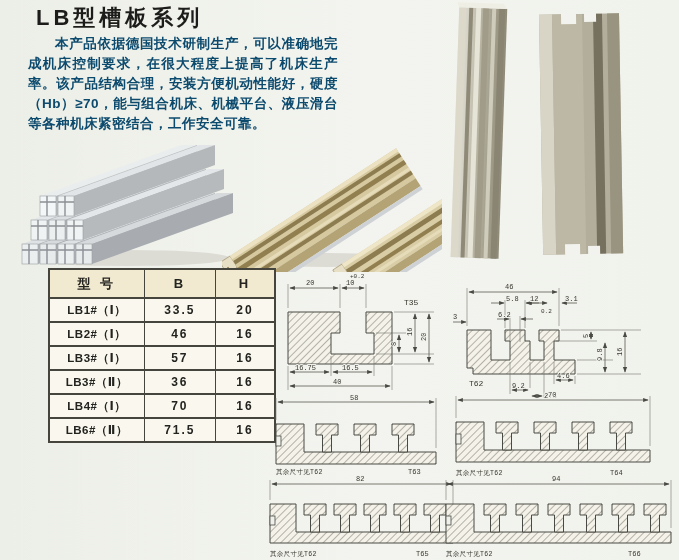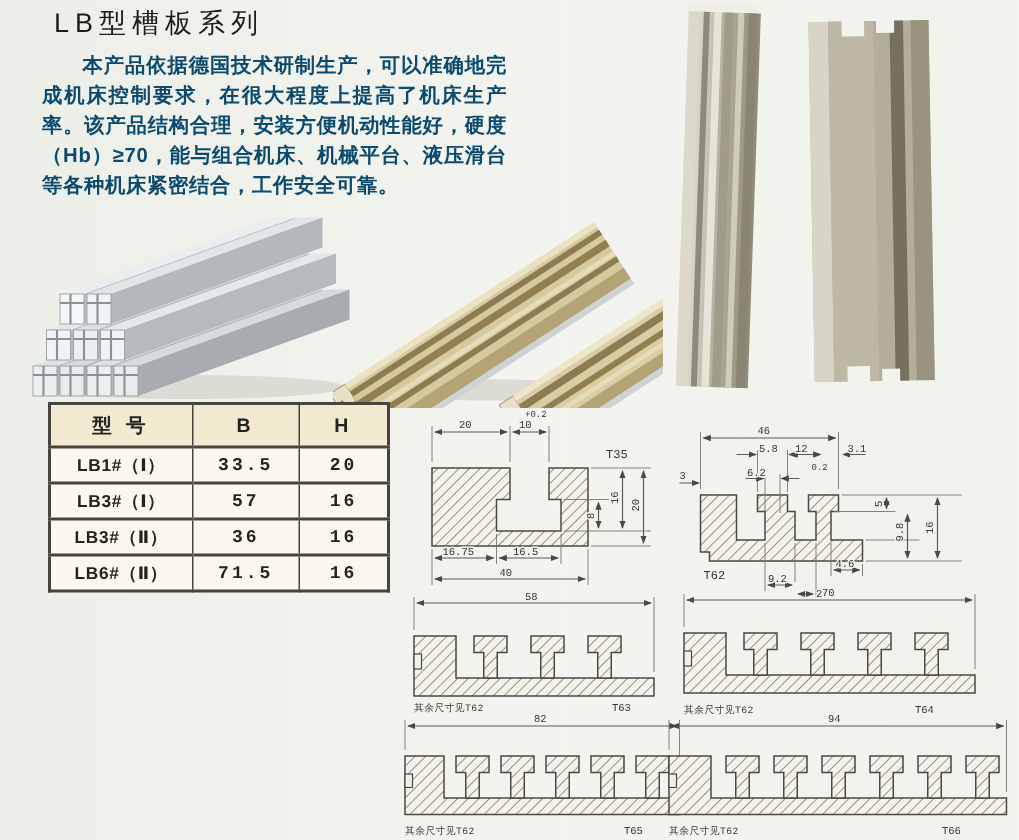--- a/index.html
+++ b/index.html
@@ -6,49 +6,49 @@
   body{
     width:679px;height:560px;overflow:hidden;
     font-family:"Liberation Sans","DejaVu Sans",sans-serif;
     background:linear-gradient(90deg,#ecefe7 0%,#f3f4ef 55%,#f0f2ec 100%);
     color:#222;
   }
   .page{position:relative;width:679px;height:560px;overflow:hidden;}
 
   .title{
     position:absolute;left:36px;top:3px;margin:0;
-    font-size:18px;font-weight:normal;letter-spacing:4px;color:#1c1c1a;
+    font-size:22px;font-weight:bold;letter-spacing:4px;color:#1c1c1a;
   }
   .intro{
     position:absolute;left:28px;top:34px;width:310px;margin:0;
     font-size:13.5px;font-weight:bold;line-height:20px;
     text-align:justify;text-indent:2em;color:#0c4a6e;letter-spacing:.5px;
   }
 
   .photo{position:absolute;}
 
   .tablewrap{
-    position:absolute;left:32px;top:268px;width:230px;height:216px;overflow:hidden;
+    position:absolute;left:48px;top:268px;width:230px;height:216px;overflow:hidden;
   }
   table.spec{
     border-collapse:collapse;width:228px;
     border:2px solid #45453e;
     font-weight:bold;
   }
   table.spec th{
     height:25px;background:#f1ead0;border:1.4px solid #45453e;
     font-size:13px;letter-spacing:3px;color:#23231f;
   }
   table.spec td{
     height:20px;background:#f9f7ee;border:1.4px solid #45453e;
     font-size:12px;text-align:center;color:#23231f;
     border-top:2.5px double #45453e;
   }
   table.spec td.model{font-size:11.5px;letter-spacing:.5px;}
-  table.spec td.num{font-family:Liberation Mono, monospace;letter-spacing:2px;}
+  table.spec td.num{font-family:Liberation Sans, sans-serif;letter-spacing:2px;}
   table.spec col.c1{width:96px;} table.spec col.c2{width:72px;} table.spec col.c3{width:60px;}
 
   .drawing{position:absolute;}
   .drawing .shape{fill:url(#hch);stroke:#4a4a44;stroke-width:1;}
   .drawing .dim{stroke:#5a5a52;stroke-width:.8;fill:none;
     marker-start:url(#arw);marker-end:url(#arw);}
   .drawing .arrow-end{stroke:#5a5a52;stroke-width:.8;fill:none;marker-end:url(#arw);}
   .drawing .ext{stroke:#77776e;stroke-width:.6;fill:none;}
   .drawing text{
     font-family:"Liberation Mono","DejaVu Sans Mono",monospace;
@@ -217,27 +217,37 @@
           <th>H</th>
         </tr>
       </thead>
       <tbody>
           <tr>
             <td class="model">LB1#（Ⅰ）</td>
             <td class="num">33.5</td>
             <td class="num">20</td>
           </tr>
           <tr>
+            <td class="model">LB2#（Ⅰ）</td>
+            <td class="num">46</td>
+            <td class="num">16</td>
+          </tr>
+          <tr>
             <td class="model">LB3#（Ⅰ）</td>
             <td class="num">57</td>
             <td class="num">16</td>
           </tr>
           <tr>
             <td class="model">LB3#（Ⅱ）</td>
             <td class="num">36</td>
+            <td class="num">16</td>
+          </tr>
+          <tr>
+            <td class="model">LB4#（Ⅰ）</td>
+            <td class="num">70</td>
             <td class="num">16</td>
           </tr>
           <tr>
             <td class="model">LB6#（Ⅱ）</td>
             <td class="num">71.5</td>
             <td class="num">16</td>
           </tr>
         </tbody>
     </table>
   </div>

